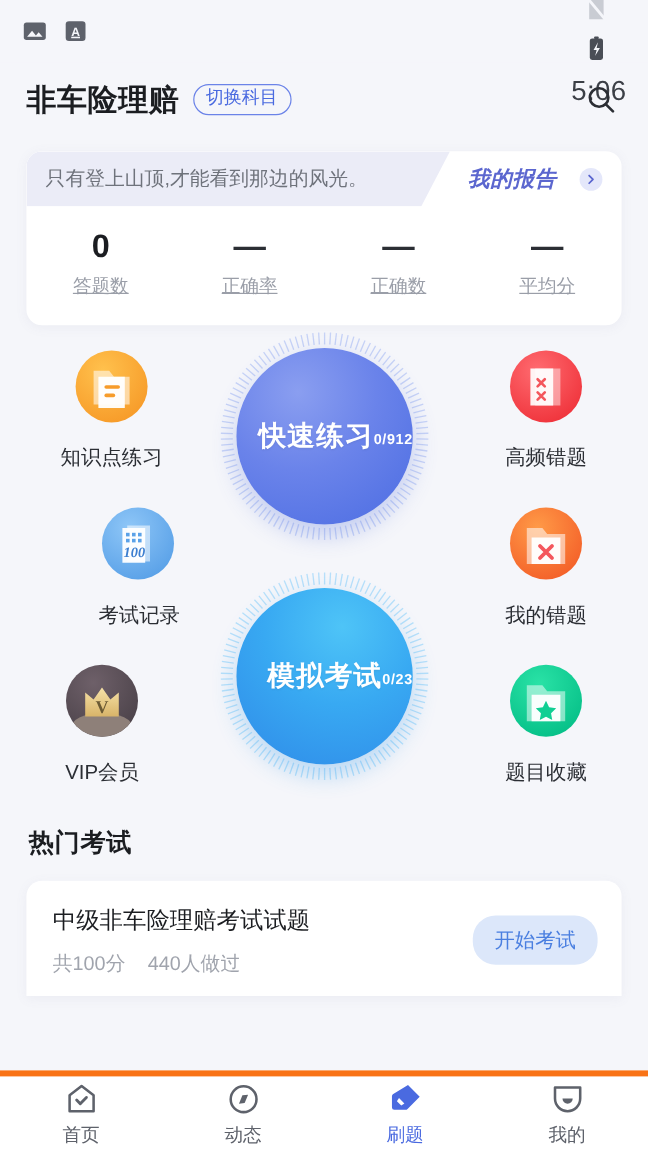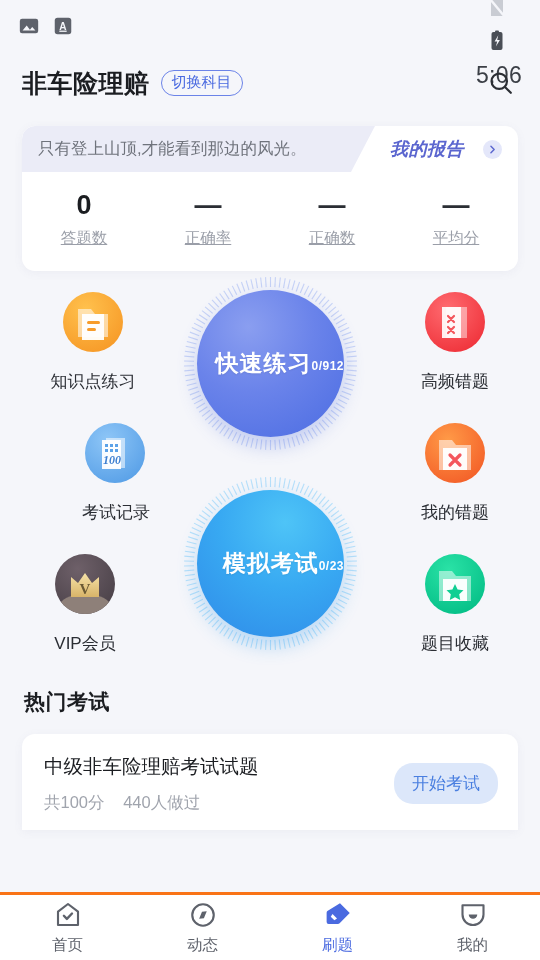--- a/index.html
+++ b/index.html
@@ -197,21 +197,21 @@
     padding: 9px 18px;
     border: none;
     text-align: right;
   }
 
   
   .bottomnav {
     position: absolute; left: 0; right: 0; bottom: 0;
     height: 68px;
     background: #fff;
-    border-top: 3px solid #f97316;
+    border-top: 5px solid #f97316;
     display: flex; align-items: center;
   }
   .nav-item {
     flex: 1;
     display: flex; flex-direction: column;
     align-items: center; justify-content: center;
     gap: 5px;
   }
   .nav-label { font-size: 15.5px; color: #5e626b; }
   .nav-item.active .nav-label { color: #4a6ae0; }

